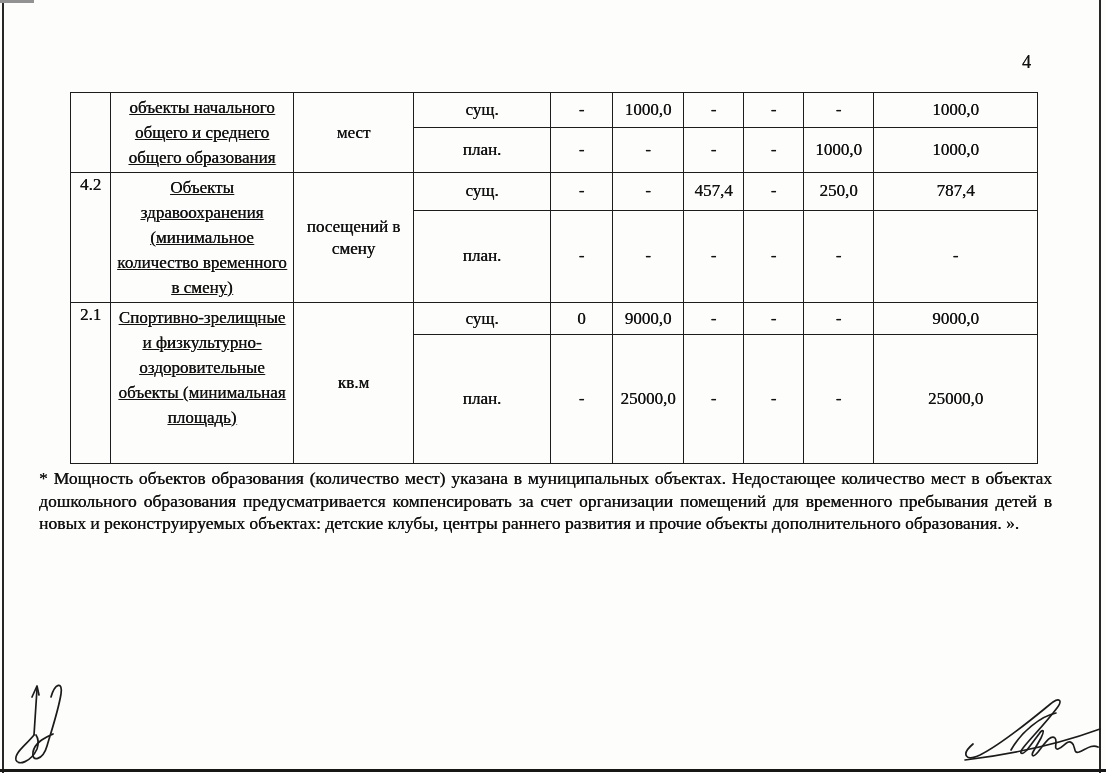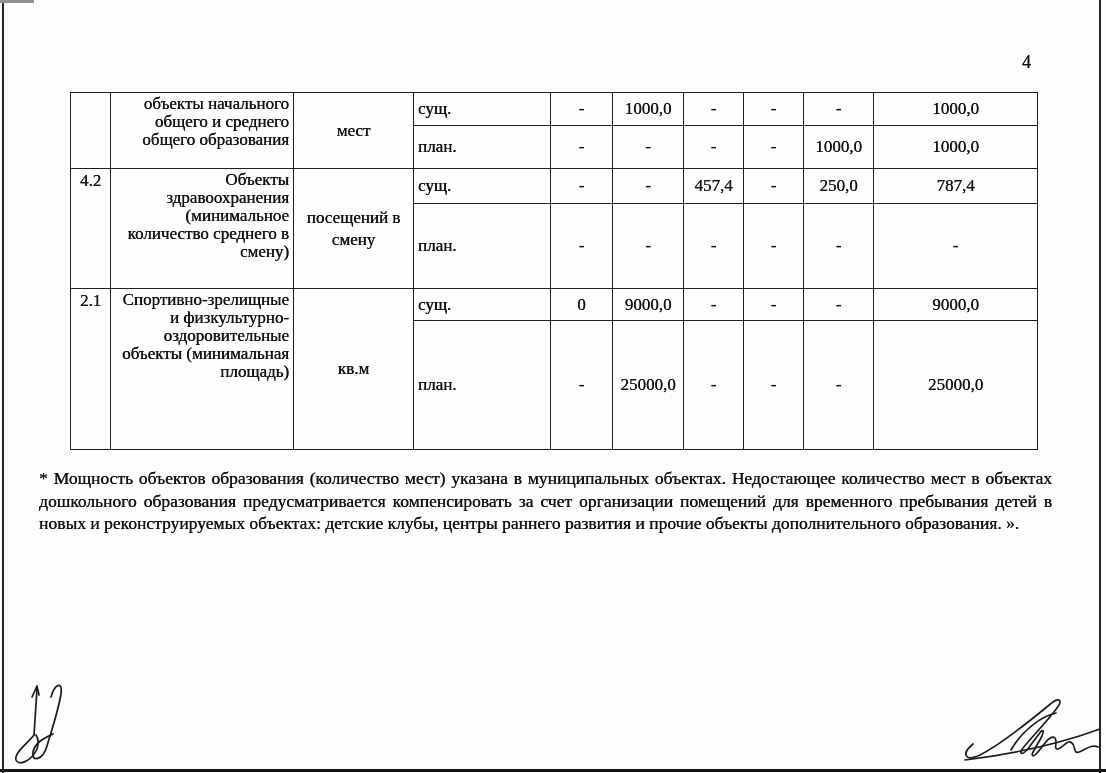--- a/index.html
+++ b/index.html
@@ -16,23 +16,23 @@
   .page-number{position:absolute;left:1022px;top:52px;font-size:18px;}
   table.cap{
     position:absolute;left:70px;top:92px;width:967px;
     border-collapse:collapse;table-layout:fixed;
   }
   table.cap td{
     border:1.7px solid #1d1d1d;font-size:17px;padding:2px 4px;
     overflow:hidden;
   }
   .c-num{text-align:center;vertical-align:top;padding-top:4px;}
-  .c-name{vertical-align:top;text-align:right;line-height:18px;padding:3px 6px 3px 6px;}
+  .c-name{vertical-align:top;text-align:center;line-height:25px;padding:3px 6px 3px 6px;text-decoration:underline;}
   .c-unit{text-align:center;vertical-align:middle;line-height:21.5px;margin-top:21px;}
-  .c-status{text-align:left;vertical-align:middle;}
+  .c-status{text-align:center;vertical-align:middle;}
   .c-val{text-align:center;vertical-align:middle;}
   tr.h33{height:33px;} tr.h43{height:43px;} tr.h35{height:35px;}
   tr.h85{height:85px;} tr.h32{height:32px;} tr.h129{height:129px;}
   .footnote{
     position:absolute;left:33px;top:467px;width:1013px;
     font-size:17.5px;line-height:22.6px;text-align:justify;margin-left:6px;
   }
   .sig{position:absolute;}
   .sig svg{display:block;}
   .sig path{fill:none;stroke:#1b1b1b;stroke-width:1.7;stroke-linecap:round;stroke-linejoin:round;}
@@ -83,21 +83,21 @@
       <td class="c-val">-</td>
       <td class="c-val">-</td>
       <td class="c-val">-</td>
       <td class="c-val">-</td>
       <td class="c-val">1000,0</td>
       <td class="c-val">1000,0</td>
     </tr>
 
     <tr class="h35">
       <td class="c-num" rowspan="2">4.2</td>
-      <td class="c-name" rowspan="2">Объекты здравоохранения (минимальное количество среднего в смену)</td>
+      <td class="c-name" rowspan="2">Объекты здравоохранения (минимальное количество временного в смену)</td>
       <td class="c-unit" rowspan="2">посещений в смену</td>
       <td class="c-status">сущ.</td>
       <td class="c-val">-</td>
       <td class="c-val">-</td>
       <td class="c-val">457,4</td>
       <td class="c-val">-</td>
       <td class="c-val">250,0</td>
       <td class="c-val">787,4</td>
     </tr>
     <tr class="h85">

